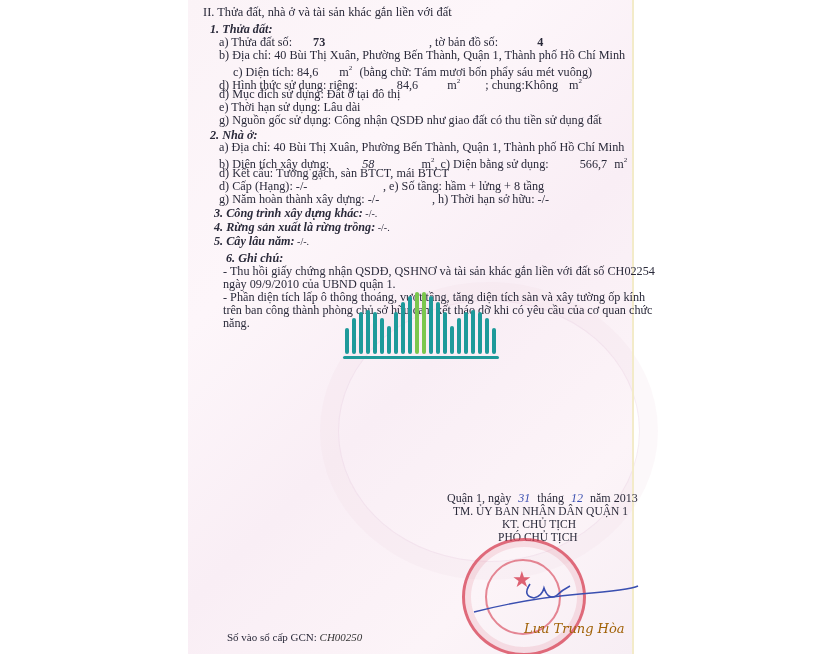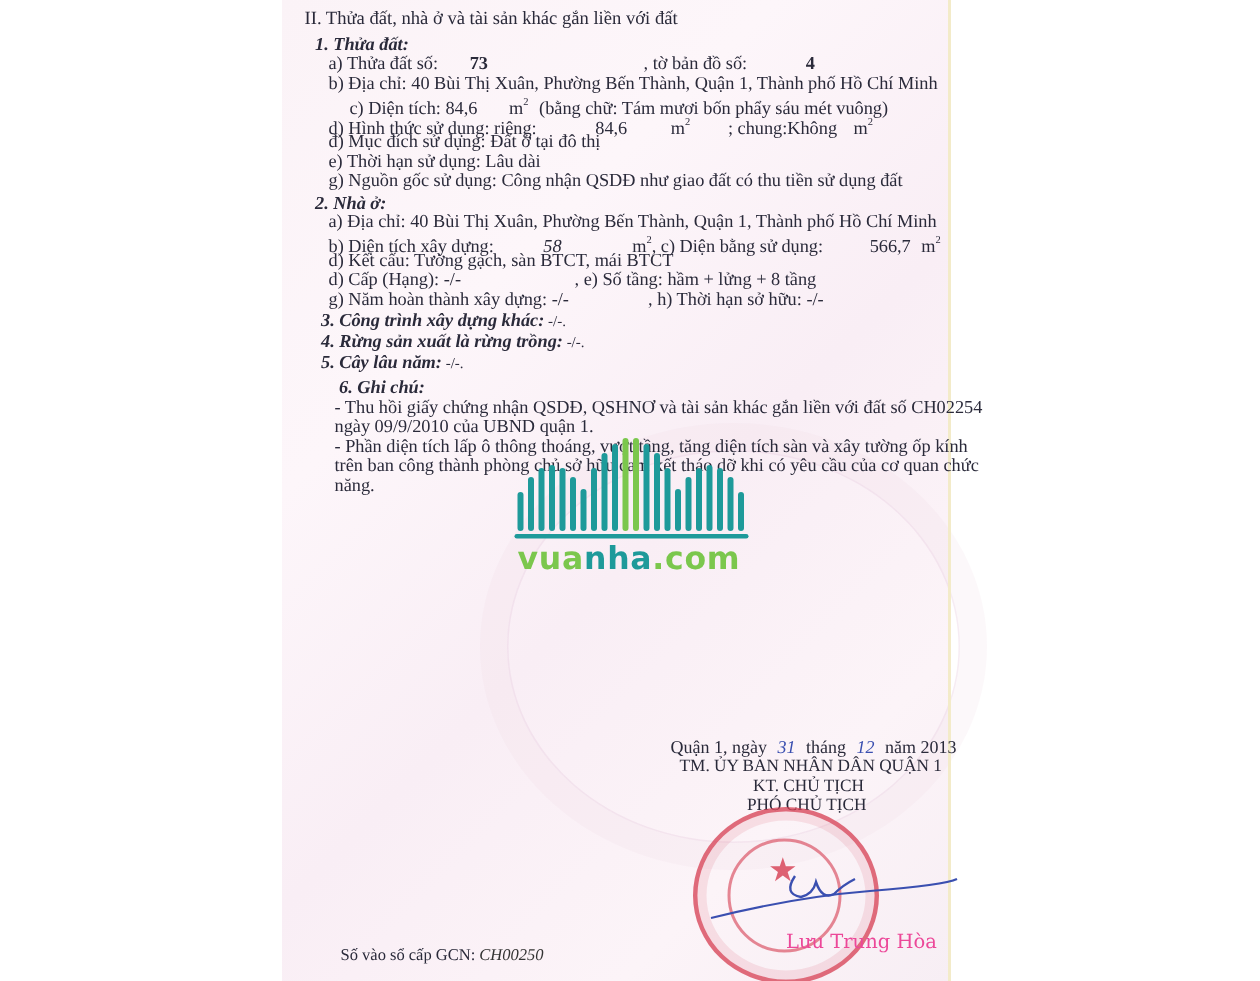--- a/index.html
+++ b/index.html
@@ -35,21 +35,21 @@
     .sig { position:absolute; text-align:center; white-space:nowrap; }
     .stamp {
       position:absolute; left:462px; top:538px; width:118px; height:112px; border-radius:50%;
       border:3px solid rgba(214,60,80,0.75); box-shadow: inset 0 0 0 6px rgba(214,60,80,0.12);
     }
     .stamp-inner {
       position:absolute; left:20px; top:18px; width:72px; height:72px; border-radius:50%;
       border:2px solid rgba(214,60,80,0.6);
     }
     .stamp-star { position:absolute; left:47px; top:28px; font-size:22px; color:rgba(214,60,80,0.8); line-height:22px; }
-    .signer-name { position:absolute; left:524px; top:621px; font-family:"DejaVu Serif", serif; font-size:13px; color:#ec4899; }
+    .signer-name { position:absolute; left:524px; top:621px; font-family:"DejaVu Serif", serif; font-style:italic; font-size:13px; color:#a16207; }
     .blue-ink { color:#3a4fb0; font-style:italic; }
   </style>
 </head>
 <body>
 
 <div class="page">
   <div class="guilloche"></div>
 </div>
 
 <div class="line h" style="left:203px;top:5px;">II. Thửa đất, nhà ở và tài sản khác gắn liền với đất</div>
@@ -135,21 +135,20 @@
       <rect x="135" y="20" width="4" height="42" rx="2"></rect>
       <rect x="142" y="26" width="4" height="36" rx="2"></rect>
       <rect x="149" y="36" width="4" height="26" rx="2"></rect>
     </g>
     <g fill="#7bc74d">
       <rect x="72" y="0" width="4" height="62" rx="2"></rect>
       <rect x="79" y="0" width="4" height="62" rx="2"></rect>
     </g>
   </svg>
   <div class="wm-rule"></div>
-  <div class="wm-text"><span class="wm-green">vua</span><span class="wm-teal">nha</span><span class="wm-green">.com</span></div>
 </div>
 
 <div class="sig" style="left:447px;top:491px;font-size:12px;">
   <span>Quận 1, ngày</span>
   <span class="blue-ink" style="margin:0 4px;">31</span>
   <span>tháng</span>
   <span class="blue-ink" style="margin:0 4px;">12</span>
   <span>năm 2013</span>
 </div>
 <div class="sig h" style="left:453px;top:505px;font-size:11.5px;">TM. ỦY BAN NHÂN DÂN QUẬN 1</div>

